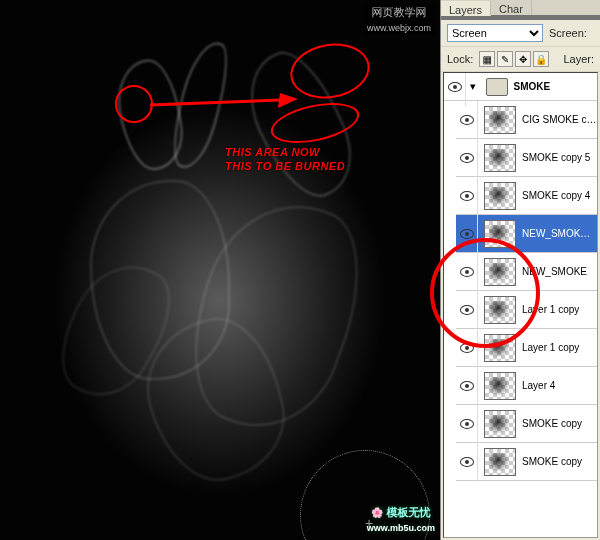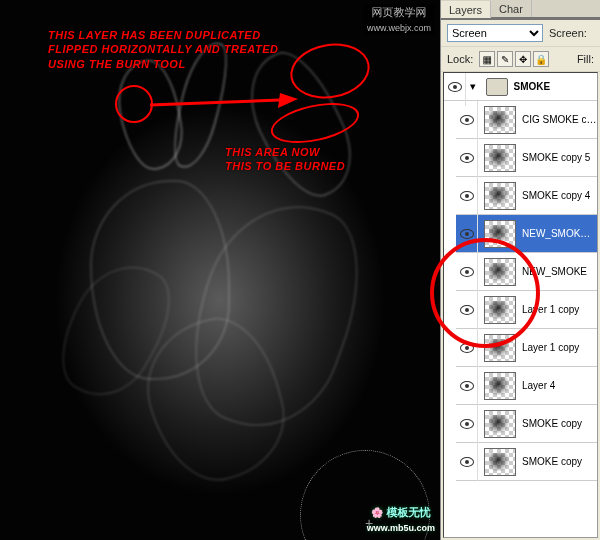--- a/index.html
+++ b/index.html
@@ -10,21 +10,21 @@
   .annot { position: absolute; color: #f00; font: italic bold 12px Arial; letter-spacing: .5px; line-height: 1.2; text-shadow: 0 0 2px #000; }
   .circle { position: absolute; border: 2px solid #f00; border-radius: 50%; }
   .ellipse { position: absolute; border: 2px solid #f00; border-radius: 50%; }
   .arrow { position: absolute; }
   .wm { position: absolute; color: #bbb; font: 12px sans-serif; text-align: center; }
   .wm-tr { top: 4px; right: 165px; background: rgba(0,0,0,.5); padding: 1px 4px; }
   .wm-br { bottom: 6px; right: 165px; color: #9fe; font-weight: bold; text-shadow: 0 0 4px #063; }
 
   
   .panel { position: absolute; right: 0; top: 0; width: 160px; height: 540px; background: #ece9d8; border-left: 1px solid #888; display: flex; flex-direction: column; }
-  .tabs { display: flex; background: #d6d3c4; border-bottom: 3px solid #737373; height: 20px; }
+  .tabs { display: flex; background: #d6d3c4; border-bottom: 5px solid #737373; height: 20px; }
   .tab { padding: 3px 8px; font-size: 11px; color: #333; border-right: 1px solid #bbb; }
   .tab.active { background: #ece9d8; border-bottom: 1px solid #ece9d8; position: relative; top: 1px; }
   .row { display: flex; align-items: center; padding: 4px 6px; gap: 6px; border-bottom: 1px solid #d8d5c7; }
   select { font-size: 11px; width: 96px; height: 18px; background: #fff; border: 1px solid #7b9ebd; }
   .label { font-size: 11px; color: #222; }
   .lockicons { display: flex; gap: 2px; }
   .lockicon { width: 16px; height: 16px; display: flex; align-items: center; justify-content: center; border: 1px solid #999; background: #f4f2e6; font-size: 10px; }
   .layers { flex: 1; overflow-y: auto; background: #fff; border: 1px inset #999; margin: 0 2px 2px; }
   .layer { display: flex; align-items: center; height: 38px; border-bottom: 1px solid #ccc; background: #fff; }
   .layer.sel { background: #3a6ecb; color: #fff; }
@@ -59,25 +59,20 @@
 
   <div class="circle" style="left:115px;top:85px;width:38px;height:38px"></div>
   <div class="ellipse" style="left:290px;top:44px;width:80px;height:54px;transform:rotate(-10deg)"></div>
   <div class="ellipse" style="left:270px;top:105px;width:90px;height:36px;transform:rotate(-12deg)"></div>
 
   <svg class="arrow" style="left:150px;top:90px" width="150" height="30">
     <line x1="0" y1="15" x2="130" y2="10" stroke="#f00" stroke-width="3"></line>
     <polygon points="130,3 148,9 128,18" fill="#f00"></polygon>
   </svg>
 
-  <div class="annot" style="left:48px;top:28px">
-    <span>THIS LAYER HAS BEEN DUPLICATED</span><br>
-    <span>FLIPPED HORIZONTALLY AND TREATED</span><br>
-    <span>USING THE BURN TOOL</span>
-  </div>
   <div class="annot" style="left:225px;top:145px">
     <span>THIS AREA NOW</span><br>
     <span>THIS TO BE BURNED</span>
   </div>
 
   <div class="brush-circle"></div>
   <div class="crosshair">+</div>
 </div>
 
 <div class="wm wm-tr">
@@ -101,21 +96,21 @@
     <span class="label">Screen:</span>
   </div>
   <div class="row">
     <span class="label">Lock:</span>
     <div class="lockicons">
       <span class="lockicon">▦</span>
       <span class="lockicon">✎</span>
       <span class="lockicon">✥</span>
       <span class="lockicon">🔒</span>
     </div>
-    <span class="label" style="margin-left:auto">Fill:</span>
+    <span class="label" style="margin-left:auto">Layer:</span>
   </div>
 
   <div class="layers">
     <div class="layer group">
       <div class="eye">
           <div class="eyeicon"></div>
         </div>
       <span style="margin:0 4px">▾</span>
       <div class="thumb folder"></div>
       <span class="lname">SMOKE</span>

